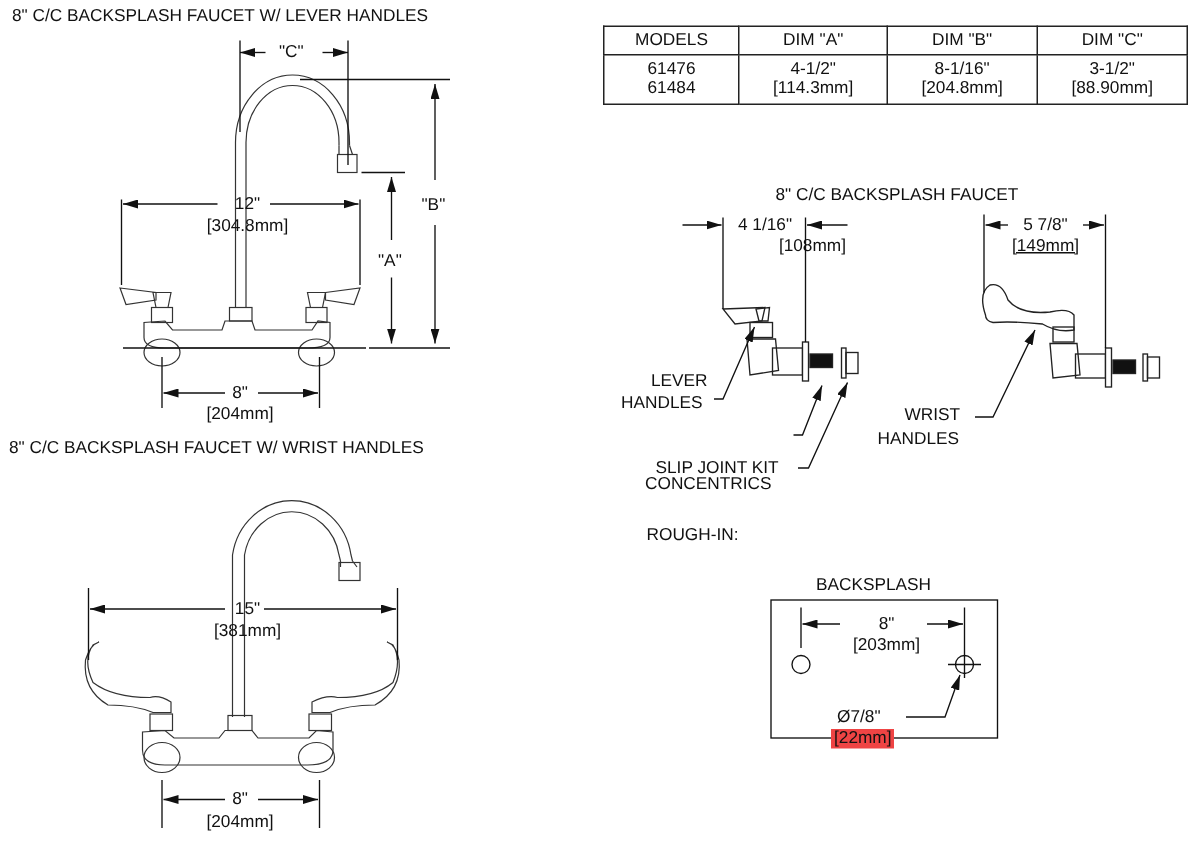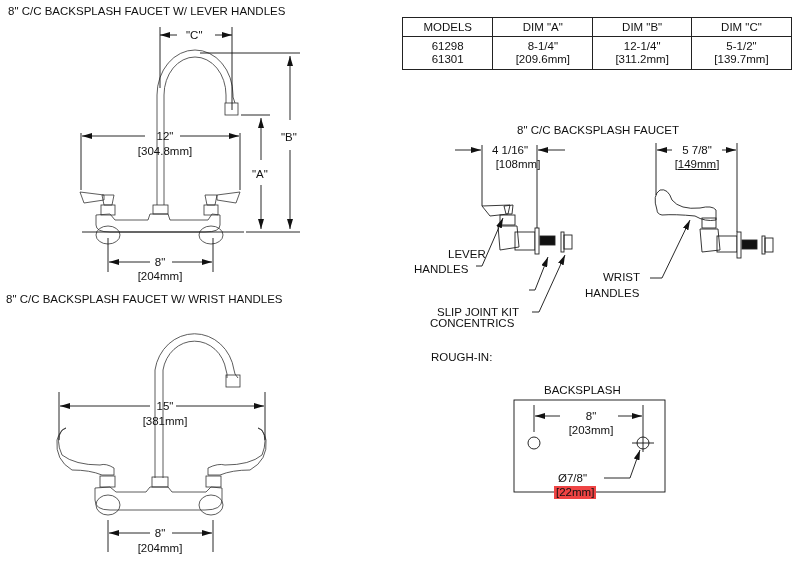--- a/index.html
+++ b/index.html
@@ -175,32 +175,32 @@
   <thead>
     <tr>
       <th>MODELS</th>
       <th>DIM "A"</th>
       <th>DIM "B"</th>
       <th>DIM "C"</th>
     </tr>
   </thead>
   <tbody>
     <tr>
-      <td><span>61298</span><br><span>61301</span></td>
-      <td><span>8-1/4"</span><br><span>[209.6mm]</span></td>
-      <td><span>12-1/4"</span><br><span>[311.2mm]</span></td>
-      <td><span>5-1/2"</span><br><span>[139.7mm]</span></td>
+      <td><span>61476</span><br><span>61484</span></td>
+      <td><span>4-1/2"</span><br><span>[114.3mm]</span></td>
+      <td><span>8-1/16"</span><br><span>[204.8mm]</span></td>
+      <td><span>3-1/2"</span><br><span>[88.90mm]</span></td>
     </tr>
   </tbody>
 </table>
 
 <div class="lbl" style="left:517px;top:124px;">8" C/C BACKSPLASH FAUCET</div>
 <div class="lbl ctr" style="left:482px;top:144px;width:56px;">4 1/16"</div>
-<div class="lbl ctr" style="left:490px;top:158px;width:56px;">[108mm]</div>
-<div class="lbl" style="left:448px;top:248px;">LEVER</div>
+<div class="lbl ctr" style="left:508px;top:158px;width:56px;text-align:right;">[108mm]</div>
+<div class="lbl" style="left:434px;top:248px;">LEVER</div>
 <div class="lbl" style="left:414px;top:263px;">HANDLES</div>
 <div class="lbl" style="left:430px;top:289px;margin-top:28px;">CONCENTRICS</div>
 <div class="lbl" style="left:437px;top:306px;">SLIP JOINT KIT</div>
 
 <div class="lbl ctr" style="left:670px;top:144px;width:54px;">5 7/8"</div>
 <div class="lbl ctr" style="left:670px;top:158px;width:54px;text-decoration:underline;">[149mm]</div>
 <div class="lbl" style="left:603px;top:271px;">WRIST</div>
 <div class="lbl" style="left:585px;top:287px;">HANDLES</div>
 
 <div class="lbl" style="left:431px;top:351px;">ROUGH-IN:</div>

